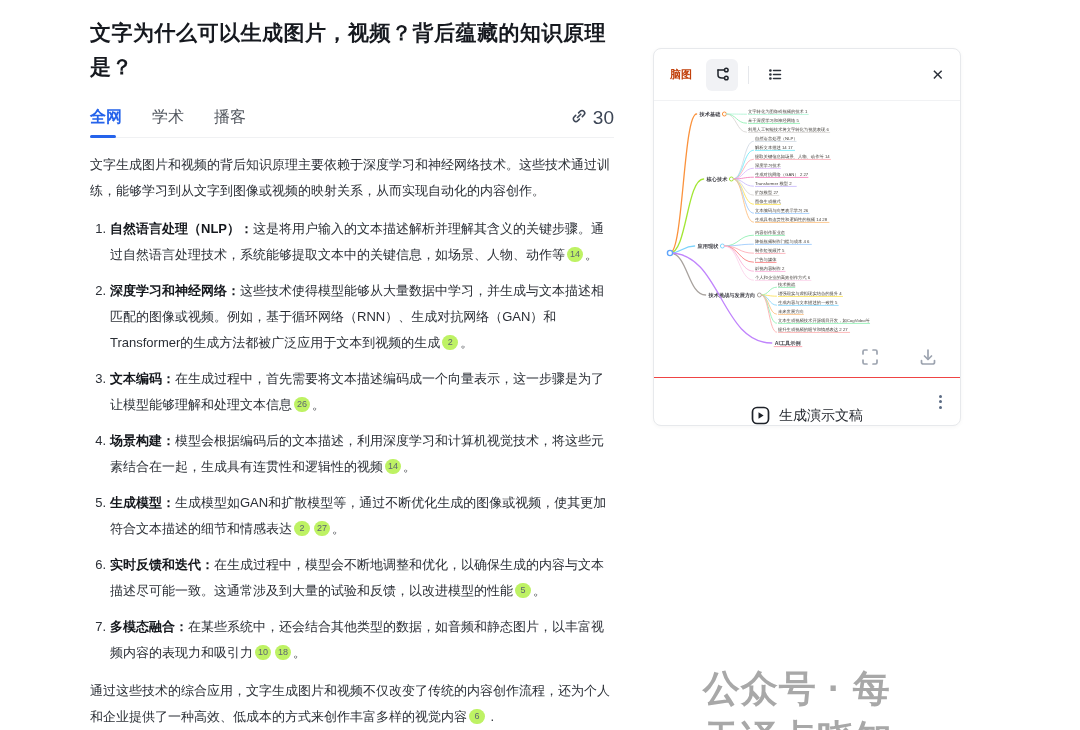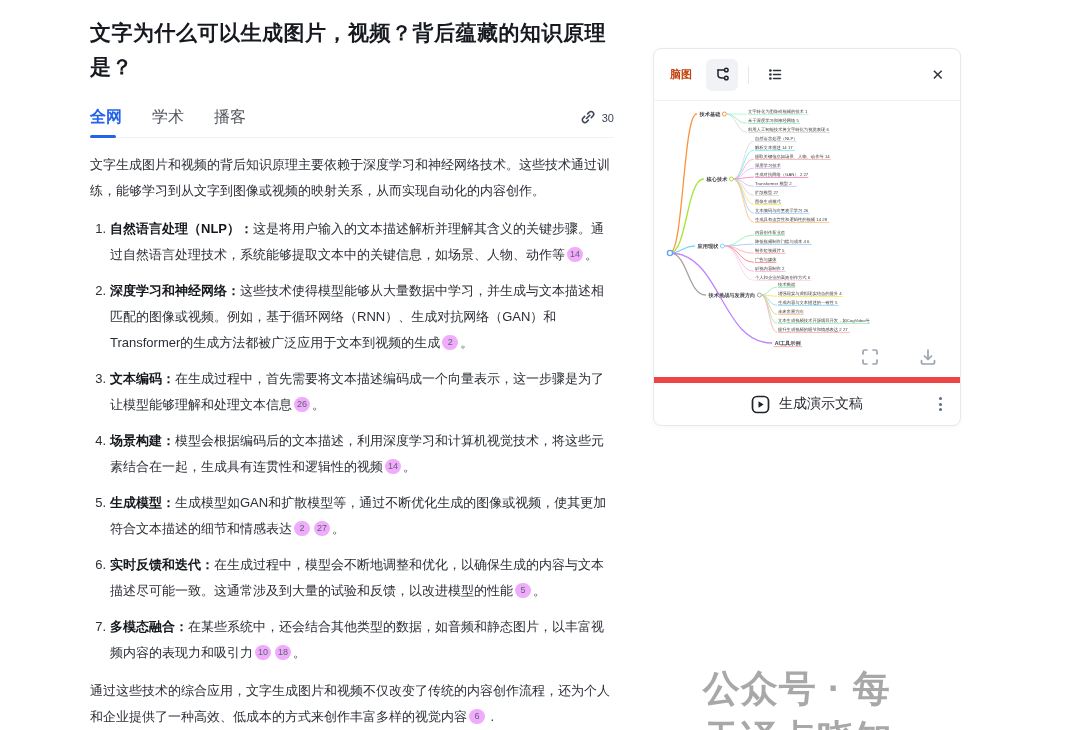--- a/index.html
+++ b/index.html
@@ -11,50 +11,50 @@
   .main { position:absolute; left:90px; top:16px; width:524px; }
   .title { font-size:21px; line-height:34px; font-weight:700; color:#16191f; letter-spacing:.5px; }
   .tabs { display:flex; align-items:center; margin-top:20px; height:34px;
           border-bottom:1px solid #f0f1f3; position:relative; }
   .tab { font-size:16px; color:#51565e; margin-right:30px; cursor:pointer; position:relative;
          height:34px; line-height:26px; }
   .tab.active { color:#2563eb; font-weight:700; }
   .tab.active::after { content:""; position:absolute; left:0; bottom:0; width:26px; height:3px;
          background:#2563eb; border-radius:2px; }
   .tabs-right { margin-left:auto; display:flex; align-items:center; gap:6px; color:#3c4555;
-         font-size:11px; padding-bottom:6px; }
+         font-size:19px; padding-bottom:6px; }
   .answer { margin-top:14px; font-size:13px; line-height:26px; color:#2b2f36; }
   .intro { margin-bottom:12px; }
   .olist { }
   .li { display:flex; margin-bottom:10px; }
   .li .num { flex:0 0 20px; text-align:right; padding-right:4px; color:#2b2f36; }
   .li .body { flex:1; }
   .li b { color:#14171c; }
   .cite { display:inline-block; min-width:16px; height:15px; line-height:15px; text-align:center;
-          background:#f0abfc; color:#5d6570; border-radius:9px; font-size:9px; padding:0 3px;
+          background:#bef264; color:#5d6570; border-radius:9px; font-size:9px; padding:0 3px;
           margin:0 2px; vertical-align:2px; }
   .closing { margin-top:12px; }
 
   
   .panel { position:absolute; left:653px; top:48px; width:308px; height:378px;
            background:#fff; border:1px solid #e7e9ec; border-radius:8px;
            box-shadow:0 1px 4px rgba(0,0,0,.04); display:flex; flex-direction:column; }
   .panel-header { height:52px; display:flex; align-items:center; padding:0 16px;
            border-bottom:1px solid #f1f2f4; }
   .panel-title { font-size:11px; font-weight:700; color:#c2410c; margin-right:14px; }
   .icon-btn { width:32px; height:32px; border-radius:6px; display:flex; align-items:center;
            justify-content:center; cursor:pointer; }
   .icon-btn.active { background:#f1f2f5; }
   .v-div { width:1px; height:18px; background:#e5e7eb; margin:0 10px; }
   .close-x { margin-left:auto; font-size:15px; color:#2c313a; cursor:pointer; line-height:1; }
   .map-area { flex:1; position:relative; }
   .map-svg { position:absolute; left:6px; top:2px; }
   .map-tools { position:absolute; right:22px; bottom:10px; display:flex; gap:38px; }
   .map-tools svg { cursor:pointer; }
-  .panel-footer { height:48px; border-top:6px solid #ef4444; display:flex; align-items:center;
+  .panel-footer { height:48px; border-top:1px solid #ef4444; display:flex; align-items:flex-end;
            justify-content:center; gap:9px; position:relative; cursor:pointer; }
   .footer-label { font-size:14px; color:#1f232a; font-weight:500; }
   .kebab { position:absolute; right:18px; top:50%; transform:translateY(-50%); display:flex;
            flex-direction:column; gap:2.5px; cursor:pointer; }
   .kebab i { width:3px; height:3px; border-radius:50%; background:#5b6b84; }
 
   
   .watermark { position:absolute; left:668px; top:664px; display:flex; align-items:center;
            gap:12px; color:#a8a8a8; }
   .wm-text { font-size:37px; letter-spacing:1px; color:#a8a8a8; font-weight:700; }

